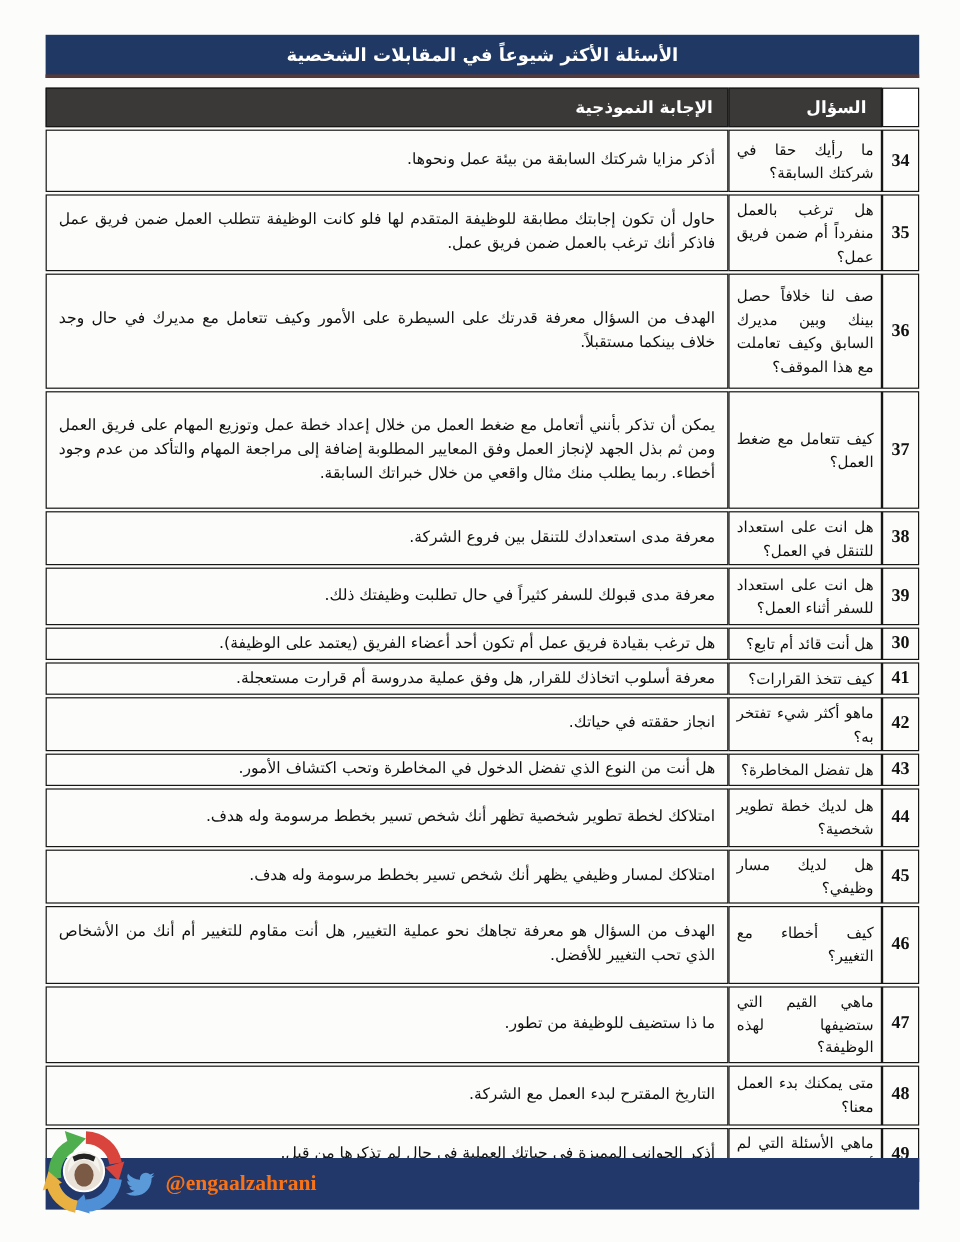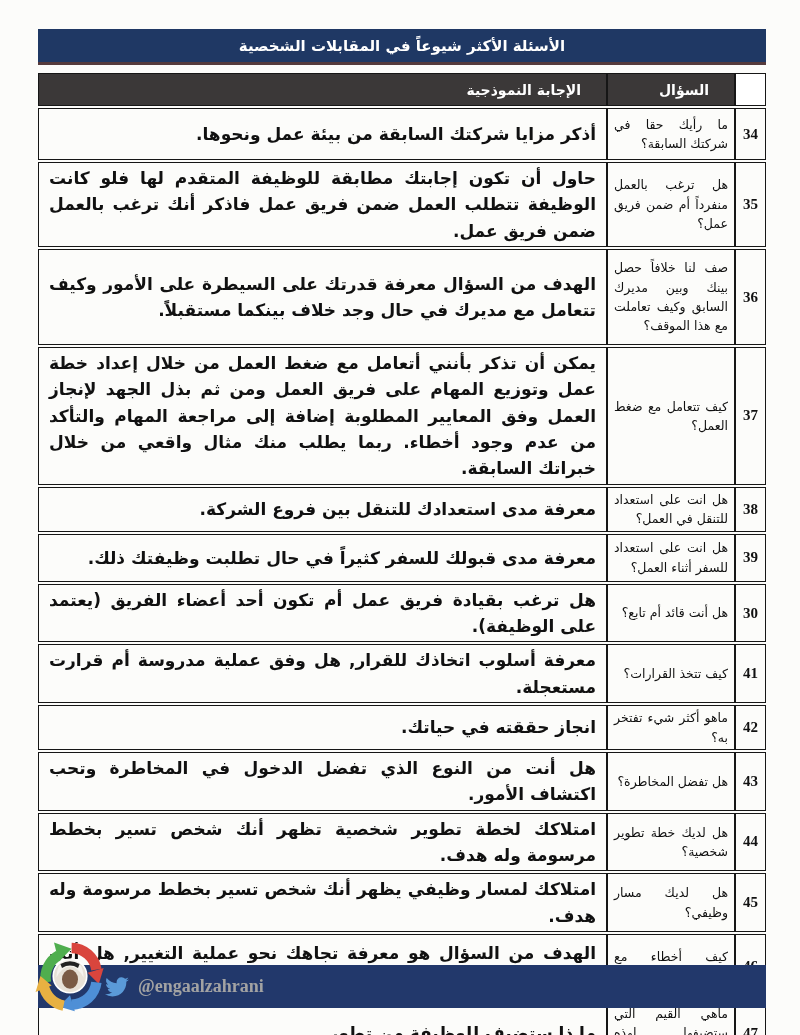--- a/index.html
+++ b/index.html
@@ -20,42 +20,42 @@
   }
   .banner .t-ar{font-weight:bold;font-size:15px;}
   .banner .t-en{font-family:"Liberation Serif","DejaVu Sans",serif;font-weight:bold;font-size:17px;letter-spacing:.2px;}
 
   
   .table-wrap{position:absolute;left:38px;top:71px;width:728px;}
   table.qa{width:100%;border-collapse:separate;border-spacing:0 2px;direction:rtl;table-layout:fixed;}
   .qa th,.qa td{border:1.6px solid #161616;vertical-align:middle;}
   .qa th{
     background:#3B3838;color:#fff;font-weight:bold;font-size:14px;
-    text-align:right;padding:3px 25px;height:25px;
+    text-align:right;padding:3px 12px;height:25px;
   }
   .qa th.numh{background:#ffffff;}
   .qa td.num{
     text-align:center;font-family:"Liberation Serif","DejaVu Sans",serif;
     font-weight:bold;font-size:15px;padding:4px;
   }
   .qa td.q{
     font-weight:normal;font-size:12.5px;line-height:1.55;
     text-align:justify;text-align-last:right;padding:2px 6px;
   }
   .qa td.a{
-    font-weight:bold;font-size:17px;line-height:1.55;
+    font-weight:normal;font-size:13px;line-height:1.55;
     text-align:justify;text-align-last:right;padding:2px 10px;
   }
 
   
   .footer-bar{
     position:absolute;left:38px;right:34px;top:965px;height:43px;
     background:#22386B;display:flex;align-items:center;padding-left:64px;box-sizing:border-box;gap:6px;
   }
-  .handle{color:#a3a3a3;font-family:"Liberation Serif","DejaVu Sans",serif;font-weight:bold;font-size:18px;}
+  .handle{color:#f97316;font-family:"Liberation Serif","DejaVu Sans",serif;font-weight:bold;font-size:18px;}
   .brand-logo{position:absolute;left:30px;top:936px;width:80px;height:80px;z-index:5;}
   .tw{width:30px;height:26px;flex:0 0 auto;}
 </style>
 </head>
 <body>
 
 <div class="page">
 
   <div class="banner">
     <span class="t-ar">الأسئلة الأكثر شيوعاً في المقابلات الشخصية</span>

